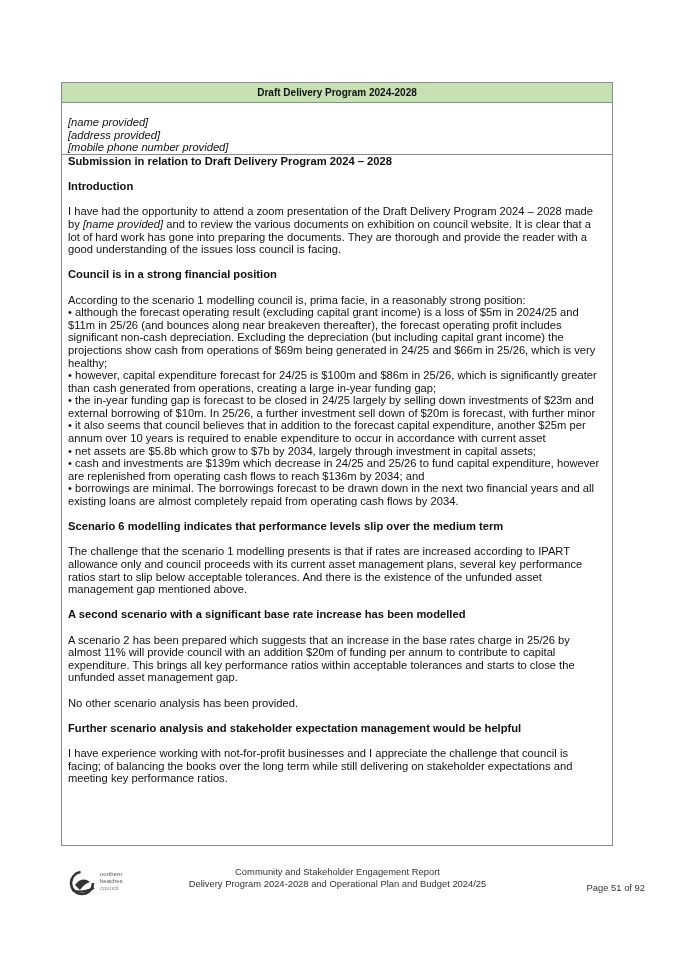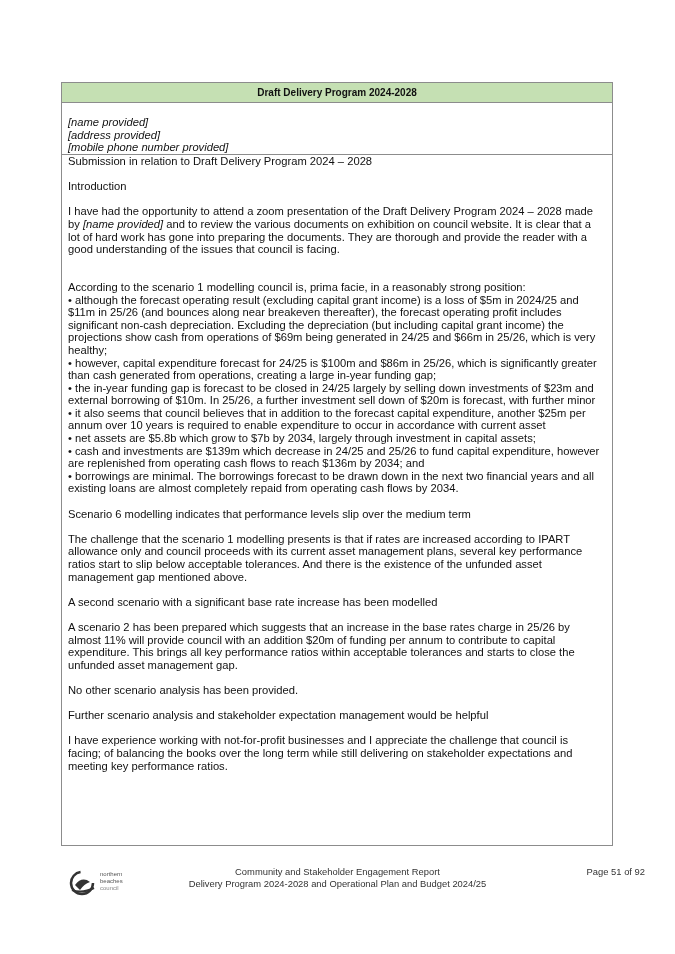--- a/index.html
+++ b/index.html
@@ -8,48 +8,49 @@
   .table { position:absolute; left:61px; top:82px; width:552px; height:764px;
            border:1px solid #8c8c8c; box-sizing:border-box; }
   .hdr { height:19px; background:#c5e0b3; border-bottom:1px solid #8c8c8c;
          text-align:center; font-weight:bold; font-size:10px; line-height:19px; }
   .contact { height:52px; border-bottom:1px solid #8c8c8c; padding:13px 6px 0 6px; box-sizing:border-box;
              font-size:11.2px; line-height:12.6px; font-style:italic; }
   .contact div { white-space:nowrap; }
   .body { padding:0 6px; font-size:11.2px; line-height:12.6px; }
   .body p { margin:0; }
   .gap { height:12.6px; }
-  .b { font-weight:normal; }
+  .b { font-weight:bold; }
   .i { font-style:italic; }
   .footer { position:absolute; left:0; top:862px; width:675px; height:40px; font-size:9.4px; color:#333; }
   .logo { position:absolute; left:68px; top:8px; width:30px; height:26px; }
   .logo-text { position:absolute; left:100px; top:9px; font-size:6px; line-height:7px; color:#555; }
   .center { position:absolute; left:0; width:675px; top:4px; text-align:center; line-height:11.5px; }
-  .page { position:absolute; right:30px; top:4px; }
+  .page { position:absolute; right:30px; top:20px; }
 </style>
 </head>
 <body>
 
 <div class="table">
   <div class="hdr">Draft Delivery Program 2024-2028</div>
   <div class="contact">
     <div>[name provided]</div>
     <div>[address provided]</div>
     <div>[mobile phone number provided]</div>
   </div>
   <div class="body">
     <p class="b">Submission in relation to Draft Delivery Program 2024 – 2028</p>
     <div class="gap"></div>
     <p class="b">Introduction</p>
     <div class="gap"></div>
     <p>I have had the opportunity to attend a zoom presentation of the Draft Delivery Program 2024 – 2028 made</p>
     <p><span>by </span><span class="i">[name provided]</span><span> and to review the various documents on exhibition on council website. It is clear that a</span></p>
     <p>lot of hard work has gone into preparing the documents. They are thorough and provide the reader with a</p>
-    <p>good understanding of the issues that council is facing.</p>
+    <p>good understanding of the issues loss council is facing.</p>
     <div class="gap"></div>
+    <p class="b">Council is in a strong financial position</p>
     <div class="gap"></div>
     <div id="strong">
         <p>According to the scenario 1 modelling council is, prima facie, in a reasonably strong position:</p>
         <p>• although the forecast operating result (excluding capital grant income) is a loss of $5m in 2024/25 and</p>
         <p>$11m in 25/26 (and bounces along near breakeven thereafter), the forecast operating profit includes</p>
         <p>significant non-cash depreciation. Excluding the depreciation (but including capital grant income) the</p>
         <p>projections show cash from operations of $69m being generated in 24/25 and $66m in 25/26, which is very</p>
         <p>healthy;</p>
         <p>• however, capital expenditure forecast for 24/25 is $100m and $86m in 25/26, which is significantly greater</p>
         <p>than cash generated from operations, creating a large in-year funding gap;</p>

